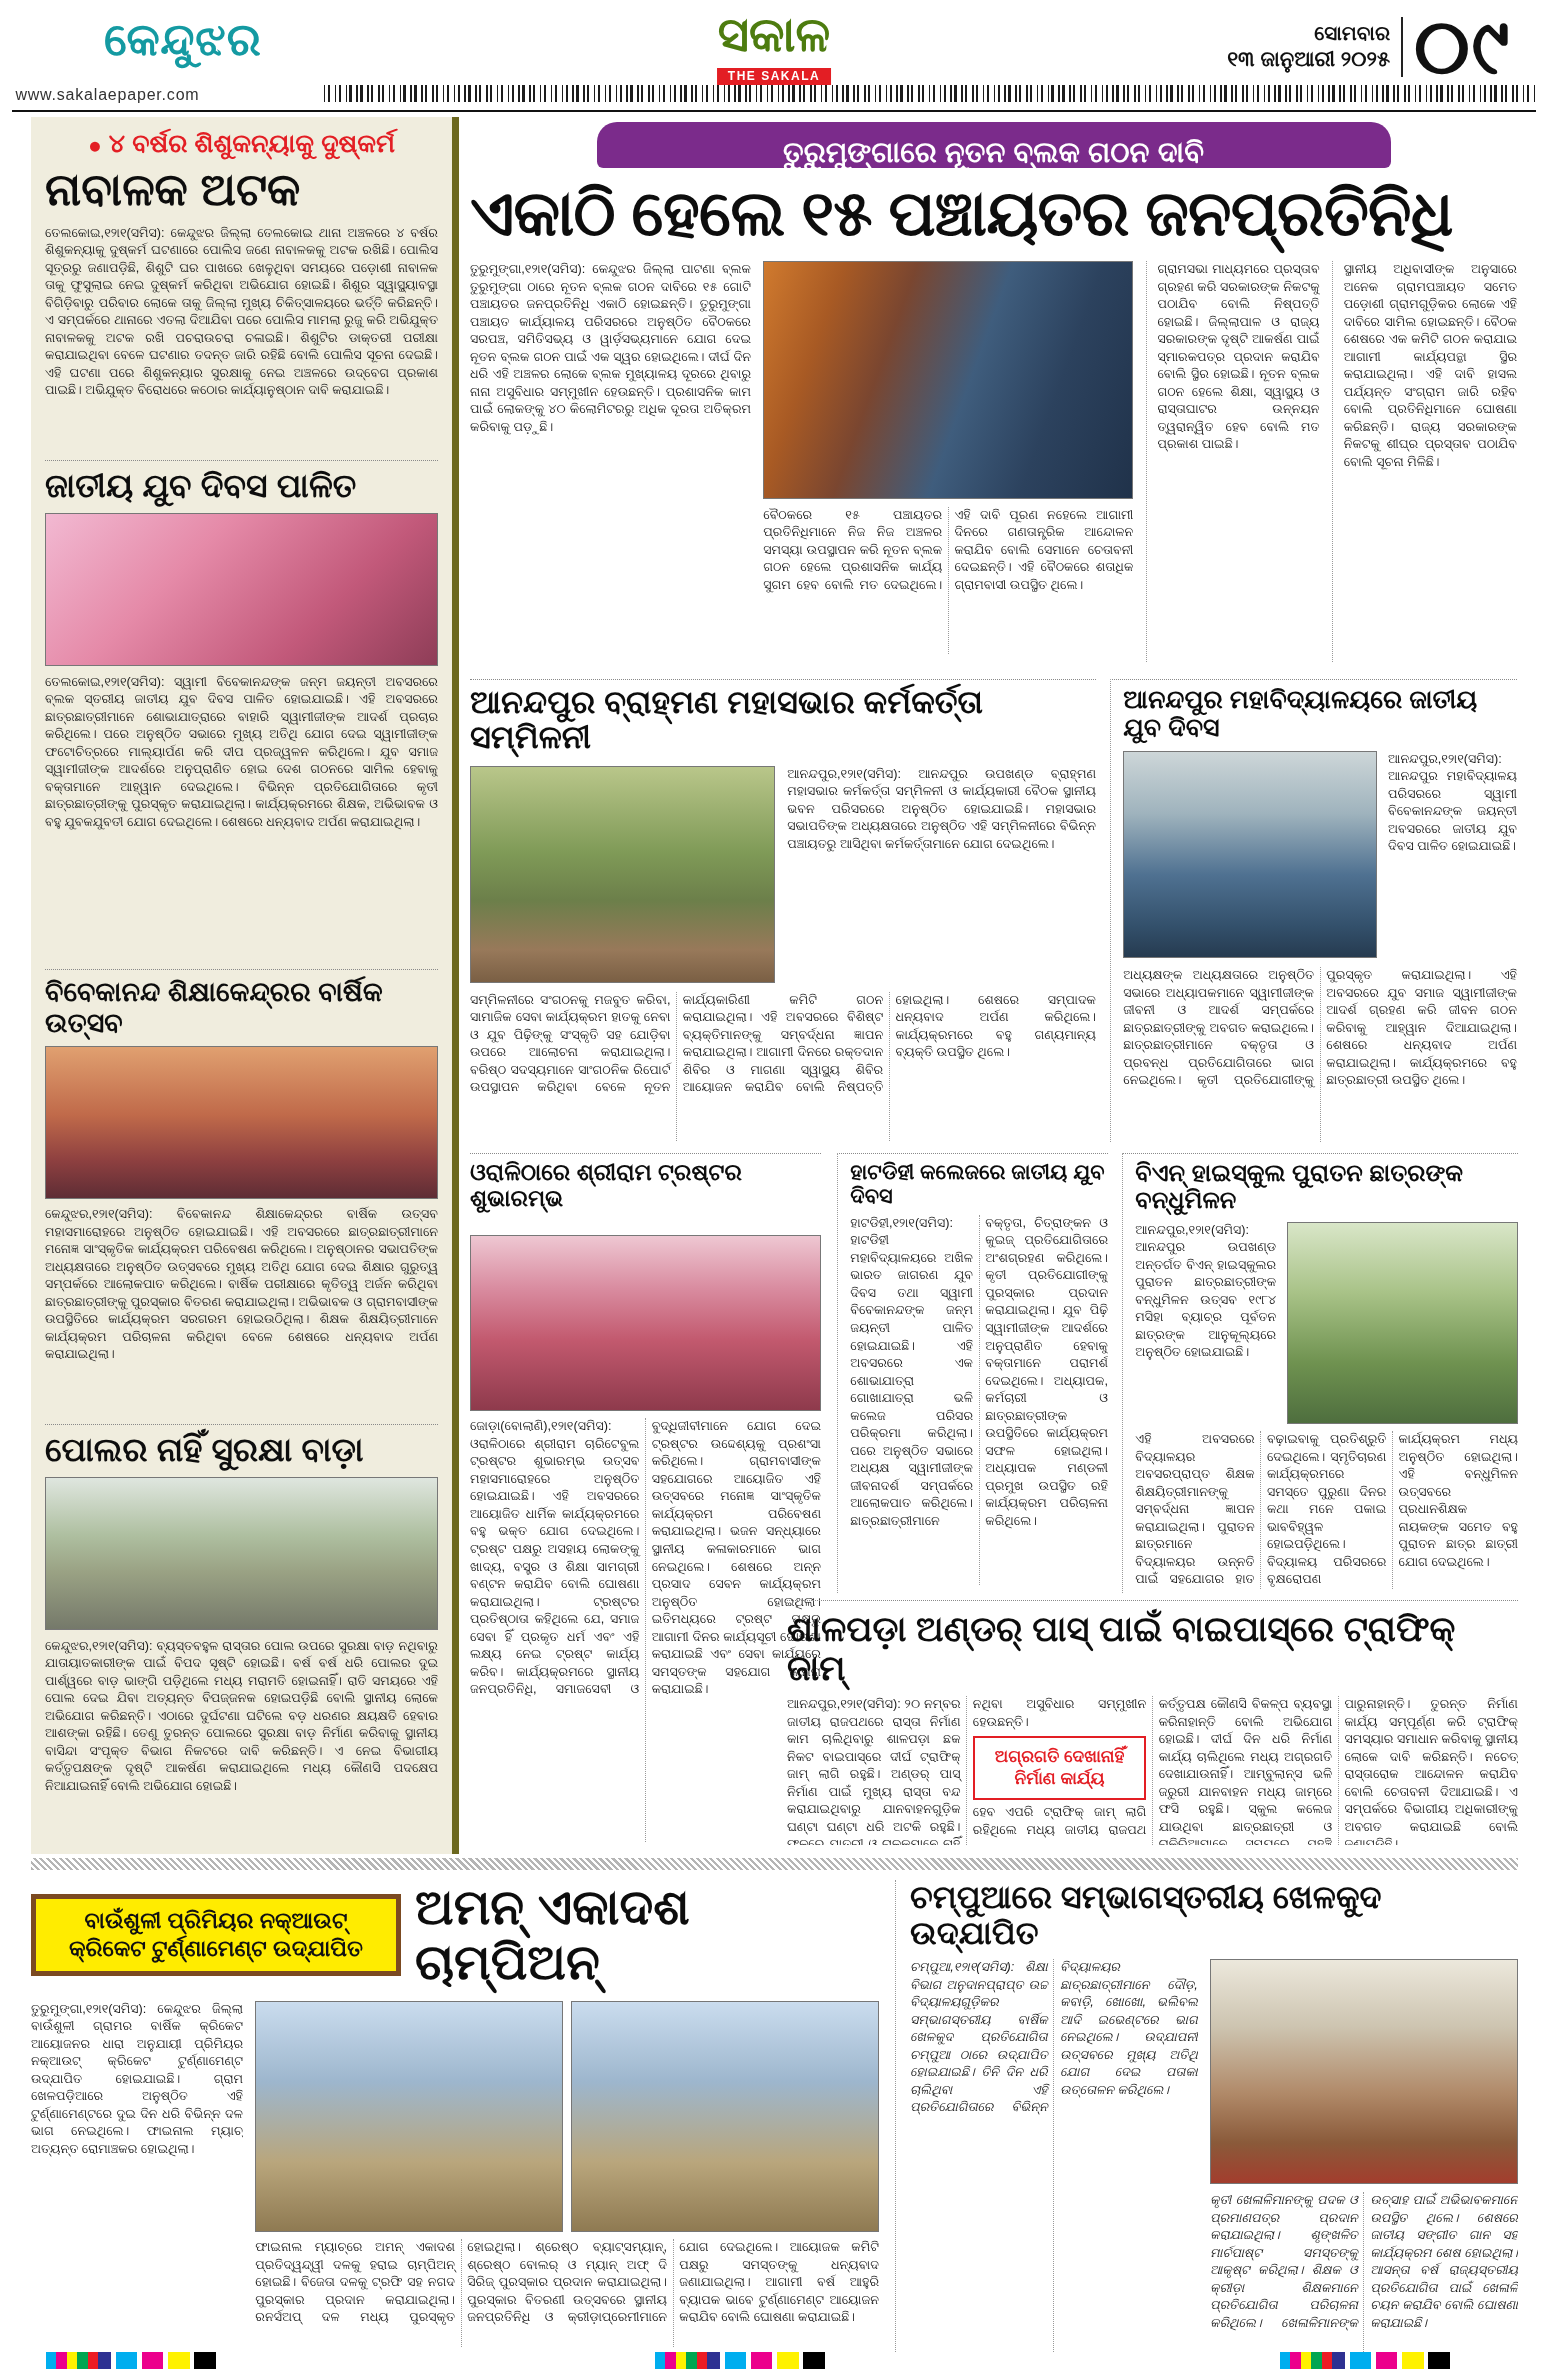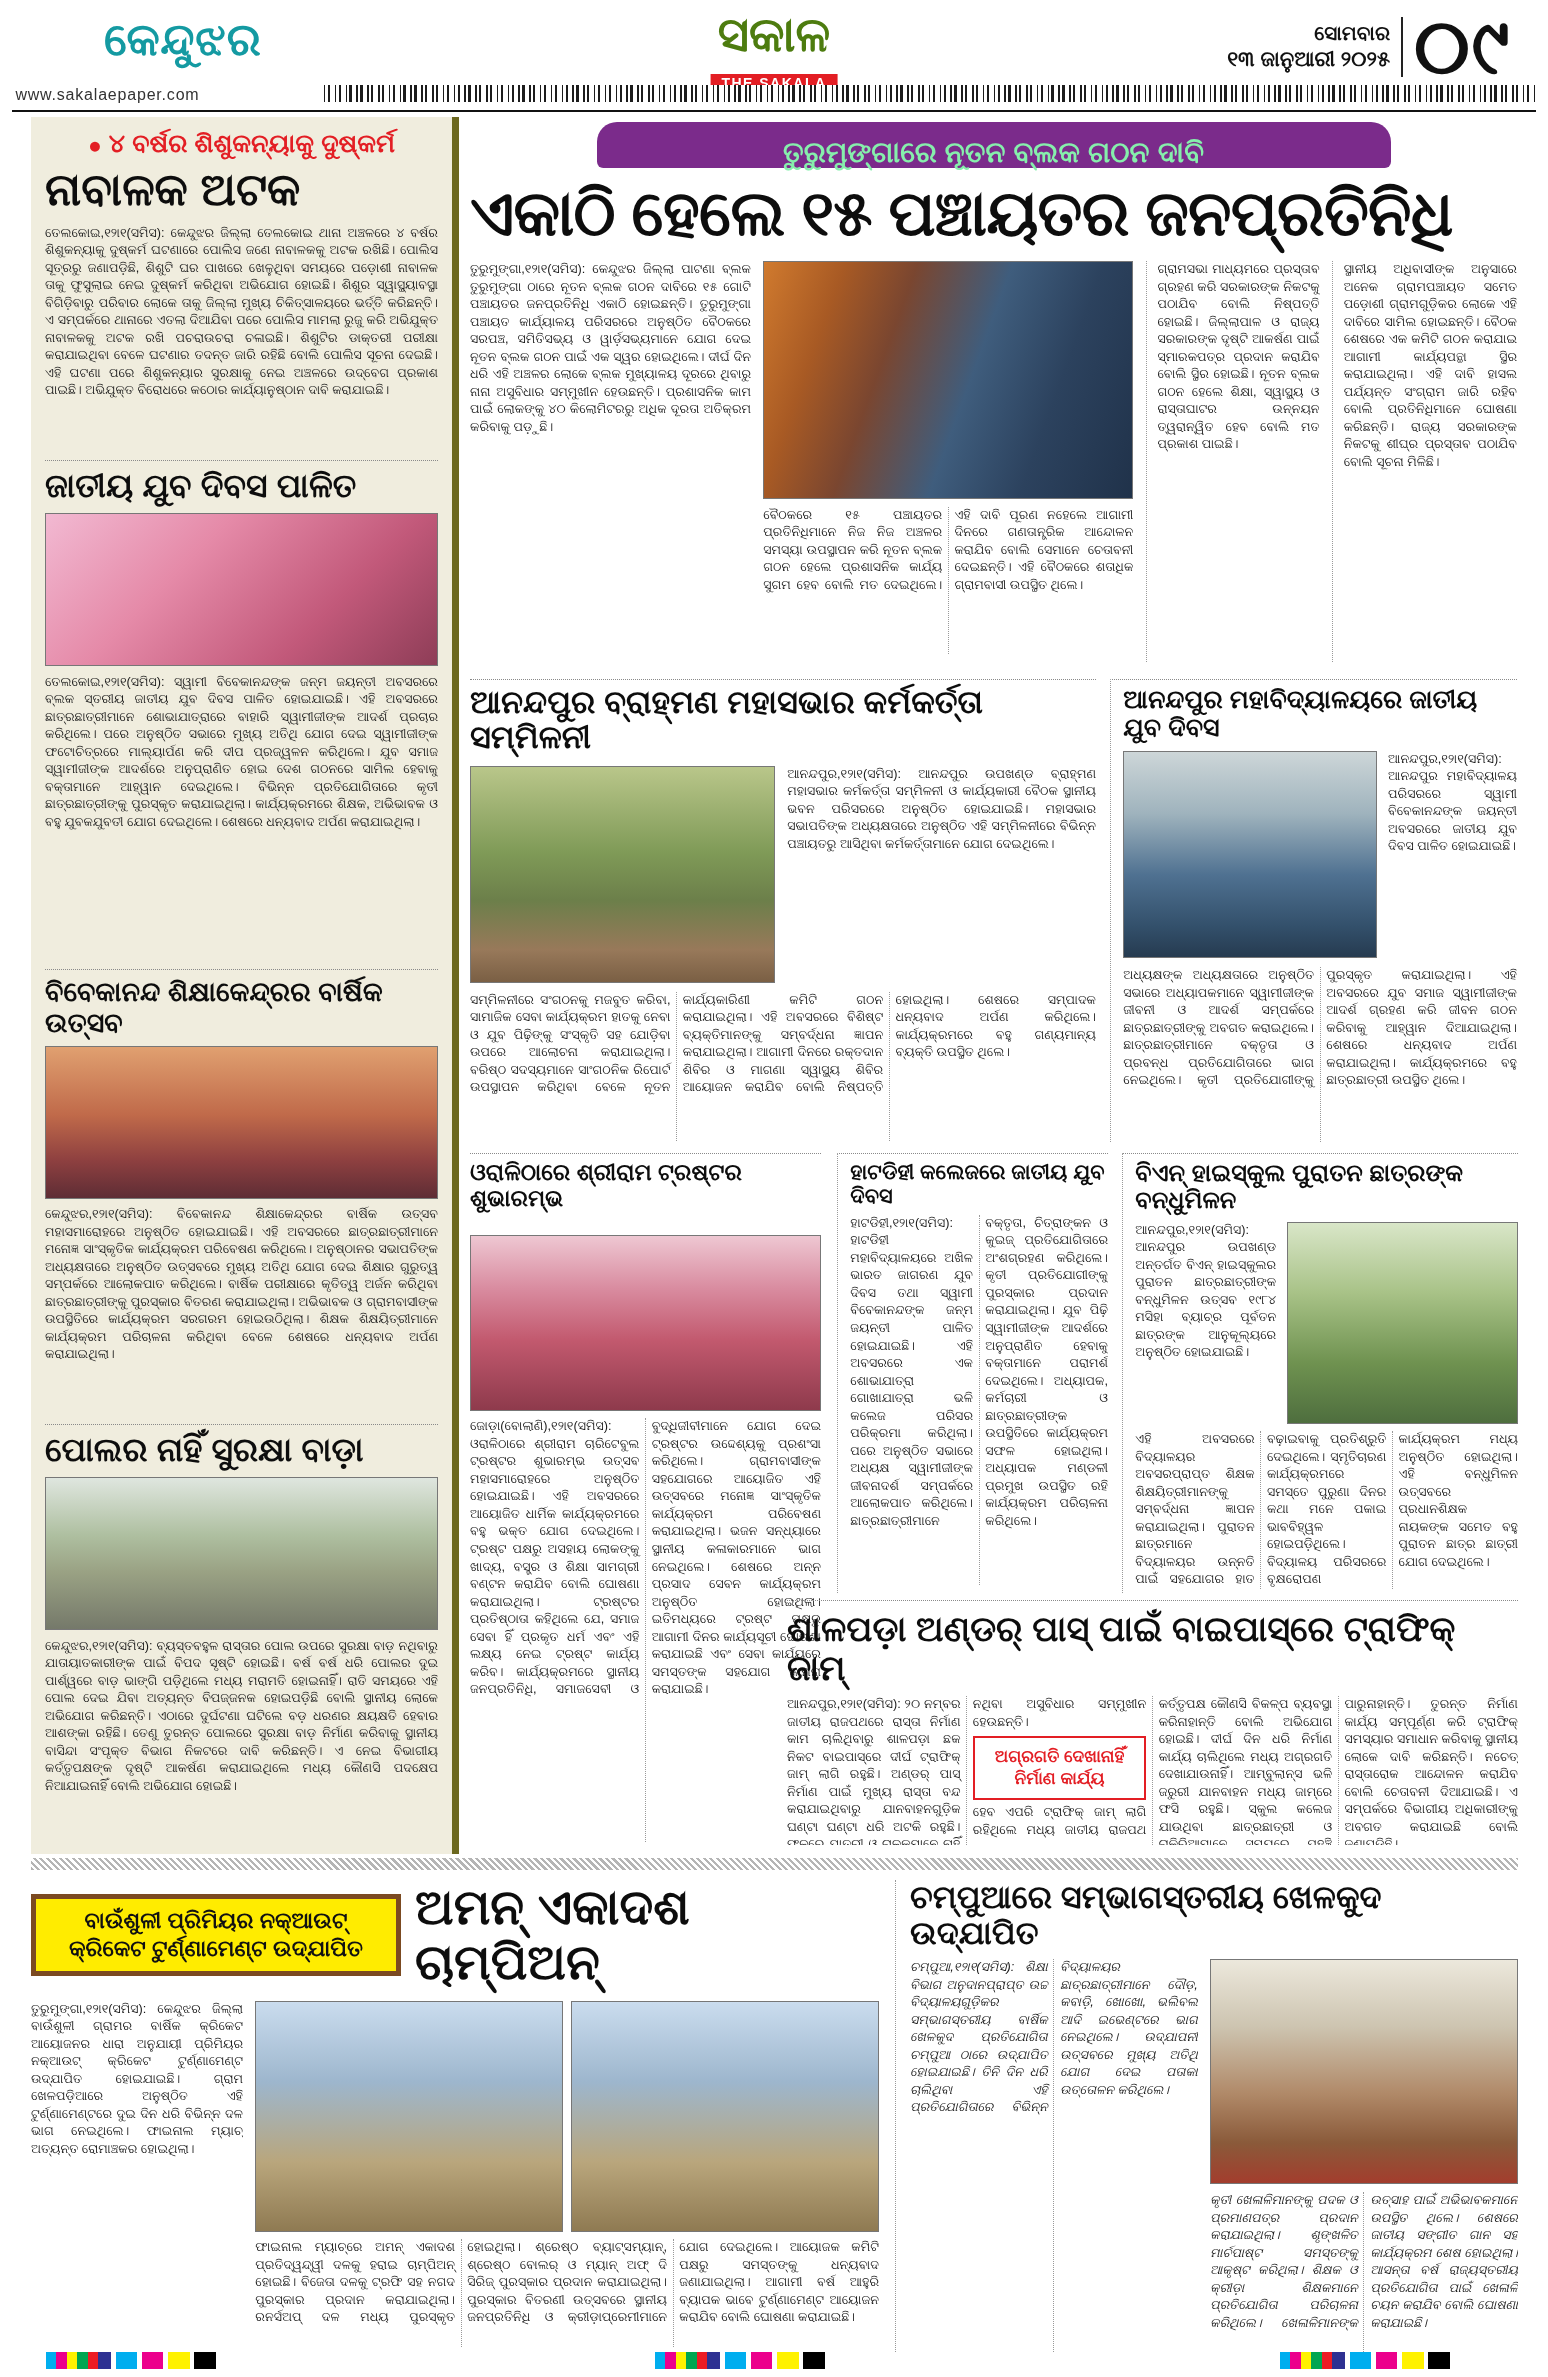--- a/index.html
+++ b/index.html
@@ -5,21 +5,21 @@
   * { margin:0; padding:0; box-sizing:border-box; }
   html,body { background:#fff; }
   body { font-family:"Liberation Sans","DejaVu Sans",sans-serif; color:#111; }
   .page { position:relative; width:1548px; height:2377px; background:#fff; overflow:hidden; }
 
   
   .masthead { position:absolute; top:4.6px; left:0; width:100%; height:77px; }
   .edition { position:absolute; left:104px; top:9.3px; font-size:45px; font-weight:800; color:#149aa2; letter-spacing:0.8px; }
   .logo-wrap { position:absolute; left:50%; top:6.2px; transform:translateX(-50%); text-align:center; }
   .logo-main { font-size:48px; font-weight:800; color:#4d7c0f; line-height:1; }
-  .logo-sub { display:inline-block; margin-top:15px; background:#e31e24; color:#fff; font-size:14px; font-weight:700; letter-spacing:1.5px; padding:1.5px 10.8px; }
+  .logo-sub { display:inline-block; margin-top:9px; background:#e31e24; color:#fff; font-size:12px; font-weight:700; letter-spacing:1.5px; padding:1.5px 10.8px; }
   .head-right { position:absolute; right:37px; top:7.7px; display:flex; align-items:center; gap:10.8px; }
   .daydate { text-align:right; line-height:1.25; }
   .daydate .day { font-size:20px; font-weight:700; }
   .daydate .date { font-size:21px; font-weight:700; }
   .head-divider { width:2.3px; height:60px; background:#222; }
   .pagenum { font-size:77px; font-weight:800; line-height:0.9; letter-spacing:1.5px; }
 
   
   .subheader { position:absolute; top:83px; left:0; width:100%; height:23px; }
   .website { position:absolute; left:15.4px; top:3.1px; font-size:16px; color:#333; letter-spacing:0.8px; }
@@ -47,21 +47,21 @@
   .hl-l-sm { font-size:27px; margin:7.7px 0 7.7px 0; }
   .lp-photo { width:100%; height:153px; margin:3.1px 0 7.7px 0; }
   .ph-youth { background:linear-gradient(135deg,#f2b9d2 0%,#e58aa8 35%,#c2597a 70%,#8e3d57 100%); }
   .ph-vivek { background:linear-gradient(180deg,#e0a070 0%,#c06a4a 45%,#8e4040 75%,#5e2d35 100%); }
   .ph-road { background:linear-gradient(180deg,#dfe6df 0%,#aebfa0 38%,#9aa284 62%,#75796a 100%); }
 
   
   .main-art { position:absolute; left:470px; top:117px; width:1047px; height:552px; overflow:hidden; }
   .purple-bar { margin:4.6px auto 0 auto; width:794px; height:46px; background:#7b2b8b;
       border-radius:20px 20px 6.2px 6.2px; display:flex; align-items:center; justify-content:center; }
-  .purple-bar .ktext { color:#86efac; font-size:29px; font-weight:800;margin-top:16px; }
+  .purple-bar .ktext { color:#ffffff; font-size:29px; font-weight:800;margin-top:16px; }
   .hl-main { font-size:63px; margin:10.8px 0 12.3px 0; letter-spacing:-0.8px; }
   .main-grid { display:grid; grid-template-columns:281px 370px 174px 1fr; gap:12.3px; height:401px; }
   .main-grid > div { overflow:hidden; }
   .main-photo-cell { display:flex; flex-direction:column; gap:7.7px; }
   .ph-meeting { width:100%; height:238px;
       background:linear-gradient(110deg,#d07a2e 0%,#a85a24 18%,#7a4630 34%,#3f5d7d 55%,#2c425e 75%,#20324a 100%); }
   .vline-dot { border-left:0.8px dotted #999; padding-left:10.8px; }
 
   
   .brahmin { position:absolute; left:470px; top:679px; width:626px; height:463px; overflow:hidden; padding-top:4.6px; }

